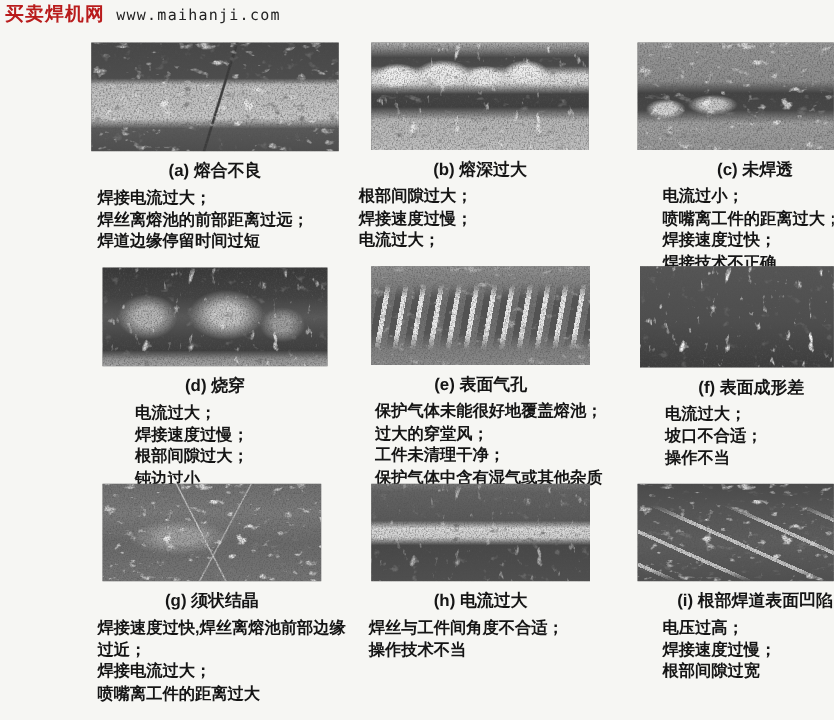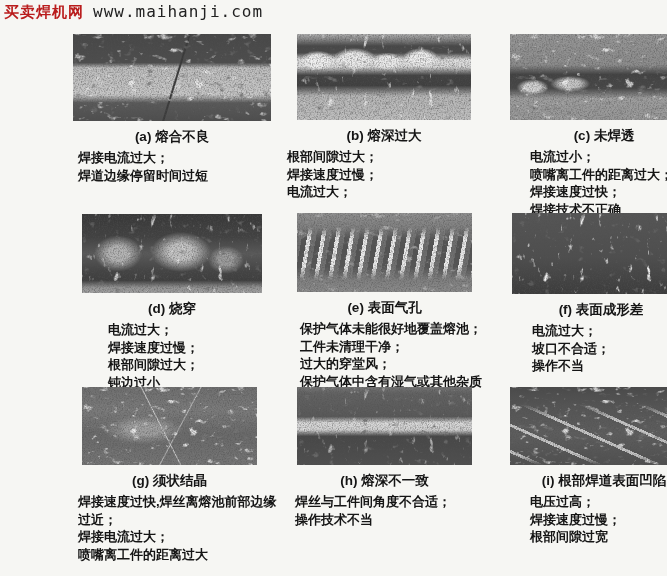--- a/index.html
+++ b/index.html
@@ -3,21 +3,21 @@
 <meta charset="utf-8">
 <style>
   html,body{margin:0;padding:0;}
   body{width:667px;height:576px;background:#f6f6f3;overflow:hidden;
        font-family:"Liberation Sans","DejaVu Sans",sans-serif;color:#151515;}
   .page{position:relative;width:667px;height:576px;}
 
   
   .watermark{position:absolute;left:4px;top:2px;display:flex;align-items:baseline;gap:9px;}
   .wm-name{font-size:15px;font-weight:700;letter-spacing:1px;color:#b91c1c;}
-  .wm-url{font-size:16px;font-family:"DejaVu Sans Mono","Liberation Mono",monospace;
+  .wm-url{font-size:12px;font-family:"DejaVu Sans Mono","Liberation Mono",monospace;
           letter-spacing:1px;color:#222;}
 
   
   .panel{position:absolute;}
   .p-a{left:33px; top:18px; width:205px; --pl:0px;  --pw:198px; --ph:87px; --dl:5px;}
   .p-b{left:245px;top:18px; width:200px; --pl:12px; --pw:174px; --ph:86px; --dl:2px;}
   .p-c{left:462px;top:18px; width:200px; --pl:8px;  --pw:188px; --ph:86px; --dl:28px;}
   .p-d{left:33px; top:198px;width:205px; --pl:9px;  --pw:180px; --ph:79px; --dl:35px;}
   .p-e{left:245px;top:197px;width:200px; --pl:12px; --pw:175px; --ph:79px; --dl:15px;}
   .p-f{left:462px;top:197px;width:200px; --pl:10px; --pw:178px; --ph:81px; --dl:30px;}
@@ -122,20 +122,21 @@
       <div class="feat"></div>
       <svg class="grain" viewBox="0 0 180 80" preserveAspectRatio="none">
         <rect class="rl" width="180" height="80" filter="url(#fL1)"></rect>
           <rect class="rd" width="180" height="80" filter="url(#fD1)"></rect>
           <rect class="rg" width="180" height="80" filter="url(#fG)"></rect>
       </svg>
     </div>
     <figcaption class="caption">(a) 熔合不良</figcaption>
     <div class="causes">
         <div class="cause-line">焊接电流过大；</div>
+        <div class="cause-line">焊丝离熔池的前部距离过远；</div>
         <div class="cause-line">焊道边缘停留时间过短</div>
       </div>
   </figure>
 
   <figure class="panel p-b">
     <div class="photo">
       <div class="bands"></div>
       <div class="feat"></div>
       <svg class="grain" viewBox="0 0 180 80" preserveAspectRatio="none">
         <rect class="rl" width="180" height="80" filter="url(#fL2)"></rect>
@@ -195,22 +196,22 @@
       <div class="feat"></div>
       <svg class="grain" viewBox="0 0 180 80" preserveAspectRatio="none">
         <rect class="rl" width="180" height="80" filter="url(#fL1)"></rect>
           <rect class="rd" width="180" height="80" filter="url(#fD2)"></rect>
           <rect class="rg" width="180" height="80" filter="url(#fG)"></rect>
       </svg>
     </div>
     <figcaption class="caption">(e) 表面气孔</figcaption>
     <div class="causes">
         <div class="cause-line">保护气体未能很好地覆盖熔池；</div>
+        <div class="cause-line">过大的穿堂风；</div>
         <div class="cause-line">工件未清理干净；</div>
-        <div class="cause-line">过大的穿堂风；</div>
         <div class="cause-line">保护气体中含有湿气或其他杂质</div>
       </div>
   </figure>
 
   <figure class="panel p-f">
     <div class="photo">
       <div class="bands"></div>
       <div class="feat"></div>
       <svg class="grain" viewBox="0 0 180 80" preserveAspectRatio="none">
         <rect class="rl" width="180" height="80" filter="url(#fL2)"></rect>
@@ -247,21 +248,21 @@
   <figure class="panel p-h">
     <div class="photo">
       <div class="bands"></div>
       <div class="feat"></div>
       <svg class="grain" viewBox="0 0 180 80" preserveAspectRatio="none">
         <rect class="rl" width="180" height="80" filter="url(#fL2)"></rect>
           <rect class="rd" width="180" height="80" filter="url(#fD1)"></rect>
           <rect class="rg" width="180" height="80" filter="url(#fG)"></rect>
       </svg>
     </div>
-    <figcaption class="caption">(h) 熔深不一致</figcaption>
+    <figcaption class="caption">(h) 电流过大</figcaption>
     <div class="causes">
         <div class="cause-line">焊丝与工件间角度不合适；</div>
         <div class="cause-line">操作技术不当</div>
       </div>
   </figure>
 
   <figure class="panel p-i">
     <div class="photo">
       <div class="bands"></div>
       <div class="feat"></div>

